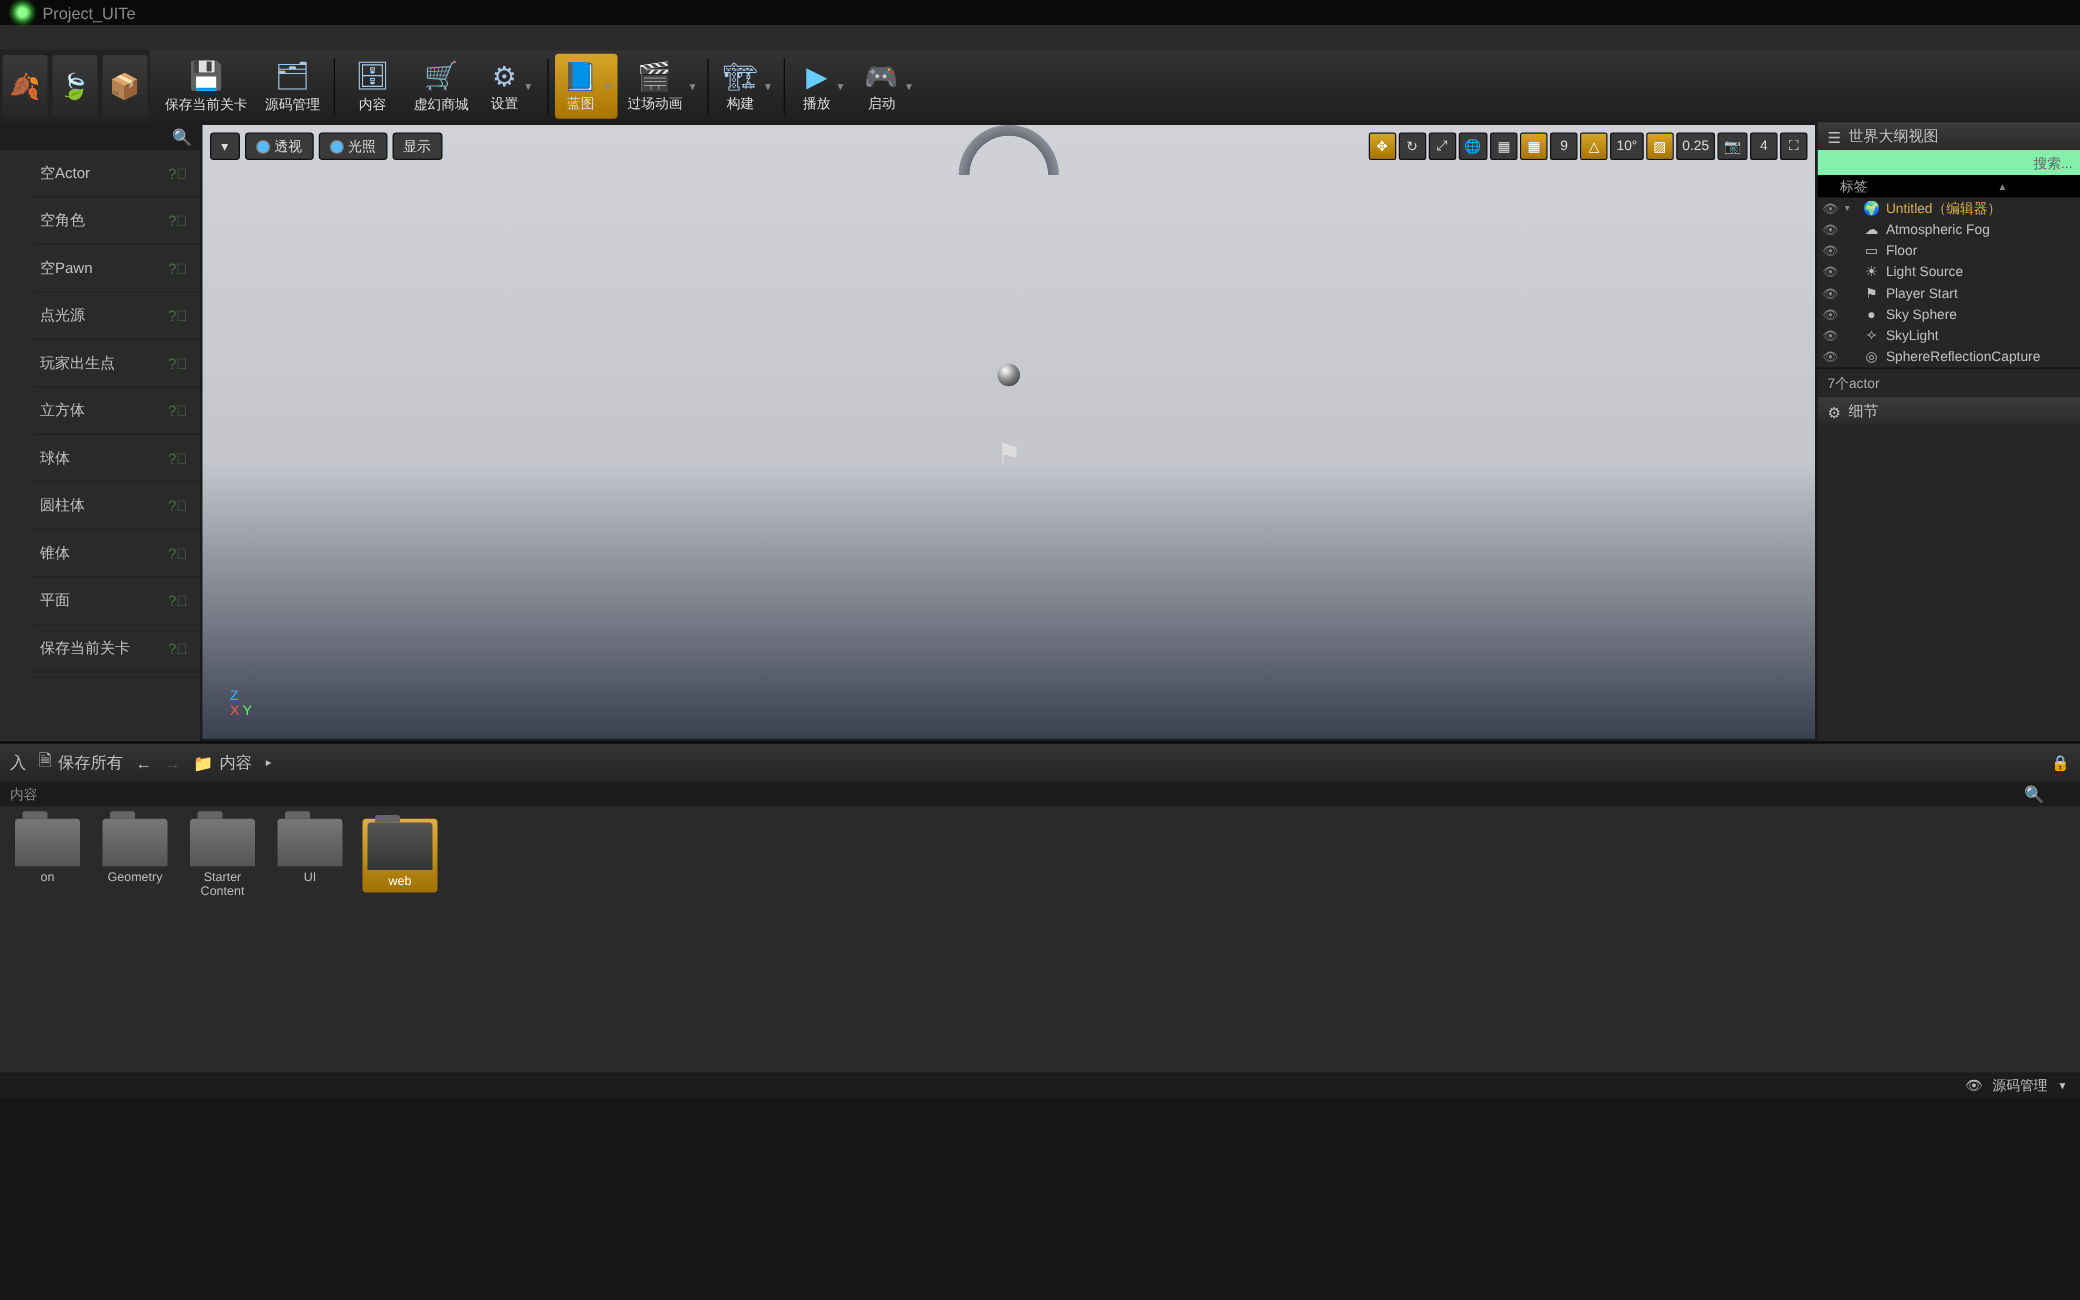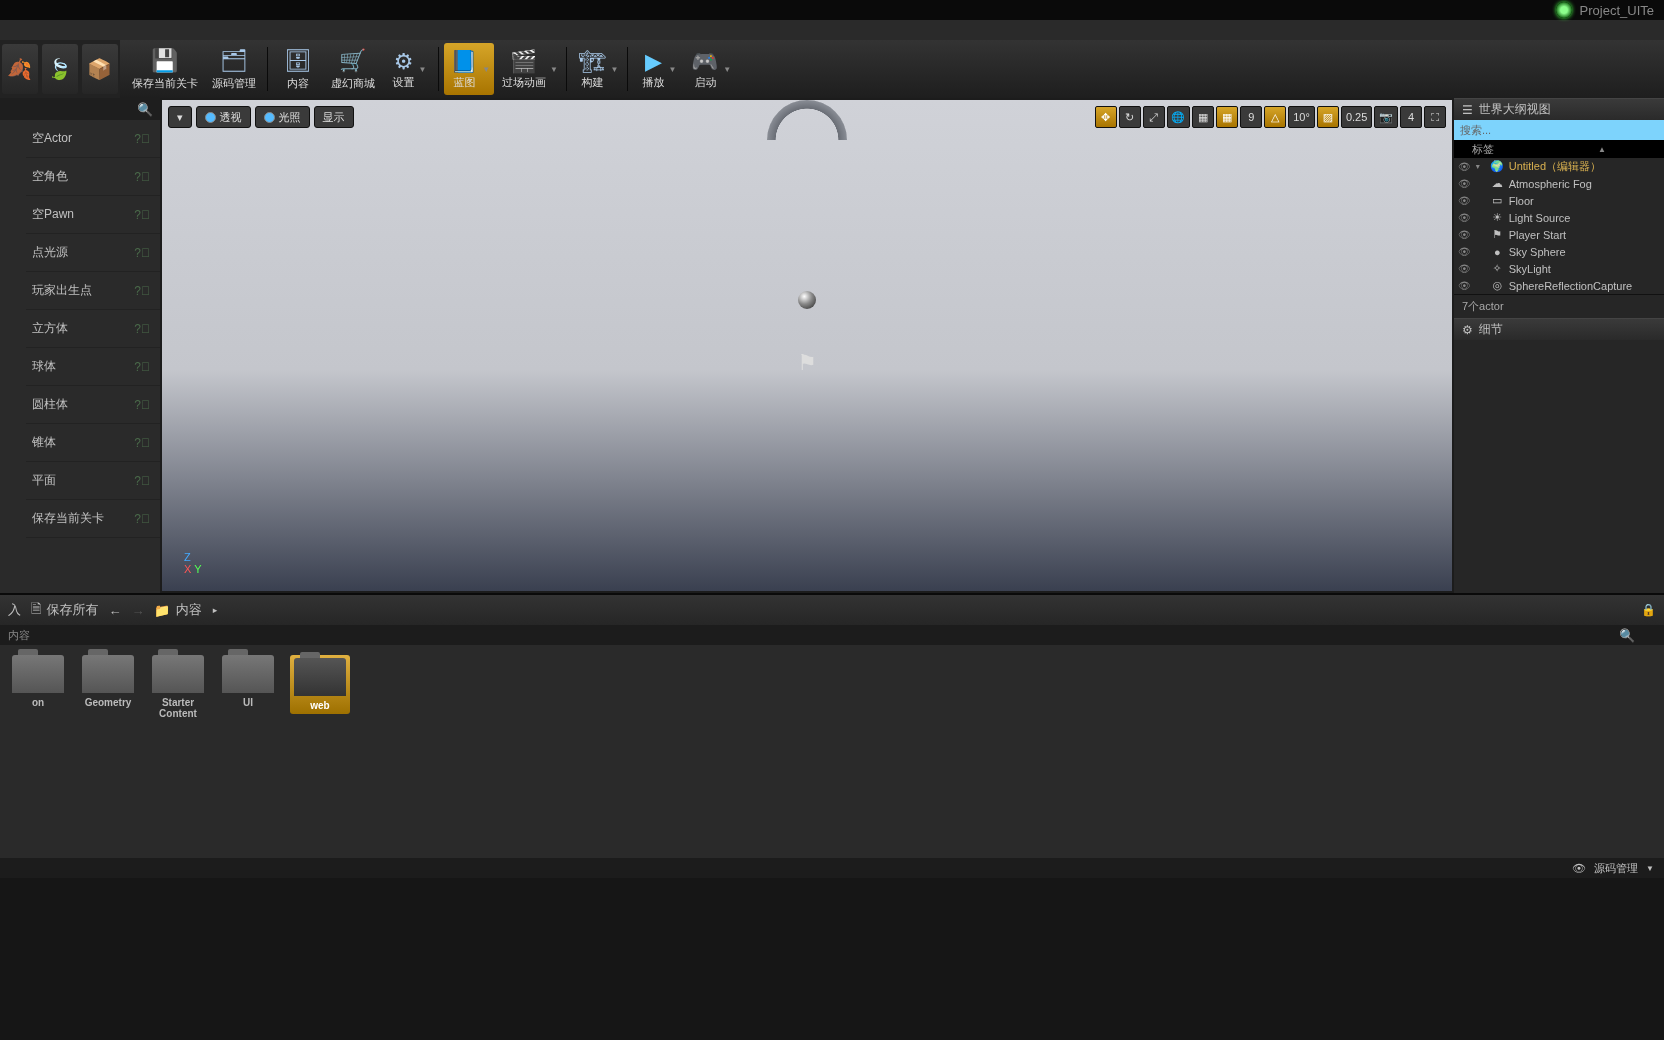--- a/index.html
+++ b/index.html
@@ -1,18 +1,18 @@
 <!DOCTYPE html>
 <html><head>
 <meta charset="utf-8">
 <style>
 * { margin: 0; padding: 0; box-sizing: border-box; font-family: "Microsoft YaHei", Arial, sans-serif; }
 body { width: 1664px; height: 1040px; background: #1a1a1a; color: #c0c0c0; font-size: 12px; overflow: hidden; position: relative; }
 
-.titlebar { height: 20px; background: #0a0a0a; display: flex; justify-content: flex-end; align-items: center; padding: 0 10px; gap: 8px; }
+.titlebar { height: 20px; background: #0a0a0a; display: flex; justify-content: flex-start; align-items: center; padding: 0 10px; gap: 8px; }
 .titlebar .proj { color: #888; font-size: 13px; }
 .titlebar .logo { width: 16px; height: 16px; border-radius: 50%; background: radial-gradient(circle, #8cff8c 30%, #1a6a1a 70%); box-shadow: 0 0 4px #4f4; }
 
 .menubar { height: 20px; background: #2a2a2a; display: flex; align-items: center; padding: 0 8px; }
 .menubar span { color: #ccc; font-size: 17px; padding: 0 6px; margin-top: 45px; }
 
 .top-row { display: flex; height: 58px; background: #1e1e1e; }
 .mode-tabs { display: flex; gap: 4px; padding: 4px 2px; background: #222; }
 .mode-tab { width: 36px; height: 50px; background: linear-gradient(#3a3a3a,#262626); border-radius: 3px; display: flex; align-items: center; justify-content: center; font-size: 20px; }
 .toolbar { flex: 1; display: flex; align-items: center; padding: 2px 6px; gap: 2px; background: linear-gradient(#333,#1e1e1e); }
@@ -42,42 +42,42 @@
 .vp-rt { height: 22px; min-width: 22px; background: #3a3a3a; border: 1px solid #111; border-radius: 2px; display: flex; align-items: center; justify-content: center; font-size: 11px; color: #ddd; padding: 0 4px; }
 .vp-rt.orange { background: linear-gradient(#d6a528,#a87400); color: #fff; }
 .gauge { position: absolute; top: 0; left: 50%; transform: translateX(-50%); width: 80px; height: 40px; background: radial-gradient(circle at 50% 100%, transparent 55%, #6a6e76 56%, #888c94 70%, #6a6e76 71%, transparent 72%); border-radius: 40px 40px 0 0; }
 .ball { position: absolute; left: 50%; top: 39%; transform: translateX(-50%); width: 18px; height: 18px; border-radius: 50%; background: radial-gradient(circle at 35% 30%, #fff, #888 45%, #222); }
 .flag { position: absolute; left: 50%; top: 51%; transform: translateX(-50%); font-size: 22px; color: #ddd; }
 .gizmo { position: absolute; left: 22px; bottom: 16px; font-size: 11px; }
 .gizmo .z { color: #4af; } .gizmo .x { color: #f55; } .gizmo .y { color: #5f5; }
 
 .right-panel { width: 210px; background: #262626; display: flex; flex-direction: column; }
 .panel-tab { height: 22px; background: linear-gradient(#3a3a3a,#2a2a2a); display: flex; align-items: center; padding: 0 8px; gap: 6px; border-top: 1px solid #444; font-size: 12px; }
-.panel-search { height: 20px; background: #7dd3fc; padding: 0 6px; display: flex; align-items: center; color: #666; font-size: 11px; }
+.panel-search { height: 20px; background: #86efac; padding: 0 6px; display: flex; align-items: center; color: #666; font-size: 11px; justify-content: flex-end; }
 .col-header { height: 18px; background: #000000; display: flex; align-items: center; padding: 0 18px; font-size: 11px; color: #aaa; position: relative; }
 .col-header::after { content: "▲"; position: absolute; right: 58px; font-size: 8px; color: #888; }
 .outliner-list { }
 .oitem { height: 17px; display: flex; align-items: center; gap: 5px; padding: 0 4px; font-size: 11px; }
 .oitem .eye { color: #888; font-size: 10px; }
 .oitem .tri { color: #888; font-size: 8px; width: 10px; }
 .oitem .oicon { width: 13px; height: 13px; display: inline-flex; align-items: center; justify-content: center; font-size: 11px; }
 .oitem.root { color: #d8b050; }
 .status-line { padding: 4px 8px; color: #aaa; font-size: 11px; border-top: 1px solid #111; }
 .details-body { flex: 1; display: flex; align-items: flex-start; justify-content: center; padding-top: 30px; color: #888; font-size: 11px; text-align: center; }
 
 .content-browser { height: 285px; background: #222; display: flex; flex-direction: column; border-top: 2px solid #0a0a0a; }
 .cb-toolbar { height: 30px; background: linear-gradient(#333,#262626); display: flex; align-items: center; padding: 0 8px; gap: 10px; }
 .cb-toolbar .btn { display: flex; align-items: center; gap: 5px; font-size: 13px; }
 .cb-path { height: 20px; background: #1c1c1c; display: flex; align-items: center; padding: 0 8px; gap: 6px; color: #888; font-size: 11px; position: relative; }
 .cb-path .srch { position: absolute; right: 28px; }
 .cb-assets { flex: 1; background: #2a2a2a; display: flex; padding: 10px; gap: 14px; align-items: flex-start; }
 .asset { width: 56px; display: flex; flex-direction: column; align-items: center; gap: 4px; }
 .asset .thumb { width: 52px; height: 38px; background: linear-gradient(#777,#555); border-radius: 3px 3px 0 0; position: relative; }
 .asset .thumb::before { content: ""; position: absolute; top: -6px; left: 6px; width: 20px; height: 6px; background: #666; border-radius: 2px 2px 0 0; }
-.asset .albl { font-size: 10px; color: #bbb; text-align: center; line-height: 11px; font-weight: bold; }
+.asset .albl { font-size: 10px; color: #bbb; text-align: center; line-height: 11px; }
 .asset.selected { background: linear-gradient(#e0b040,#9e7000); padding: 3px; border-radius: 3px; width: 60px; }
 .asset.selected .thumb { background: linear-gradient(#555,#333); }
 .asset.selected .albl { color: #fff; }
 .cb-footer { height: 20px; background: #1c1c1c; display: flex; justify-content: flex-end; align-items: center; padding: 0 10px; gap: 8px; font-size: 11px; }
 
 .bottom-void { flex: 1; background: #161616; }
 
 .search-icon { font-size: 13px; color: #888; }
 </style>
 </head>

